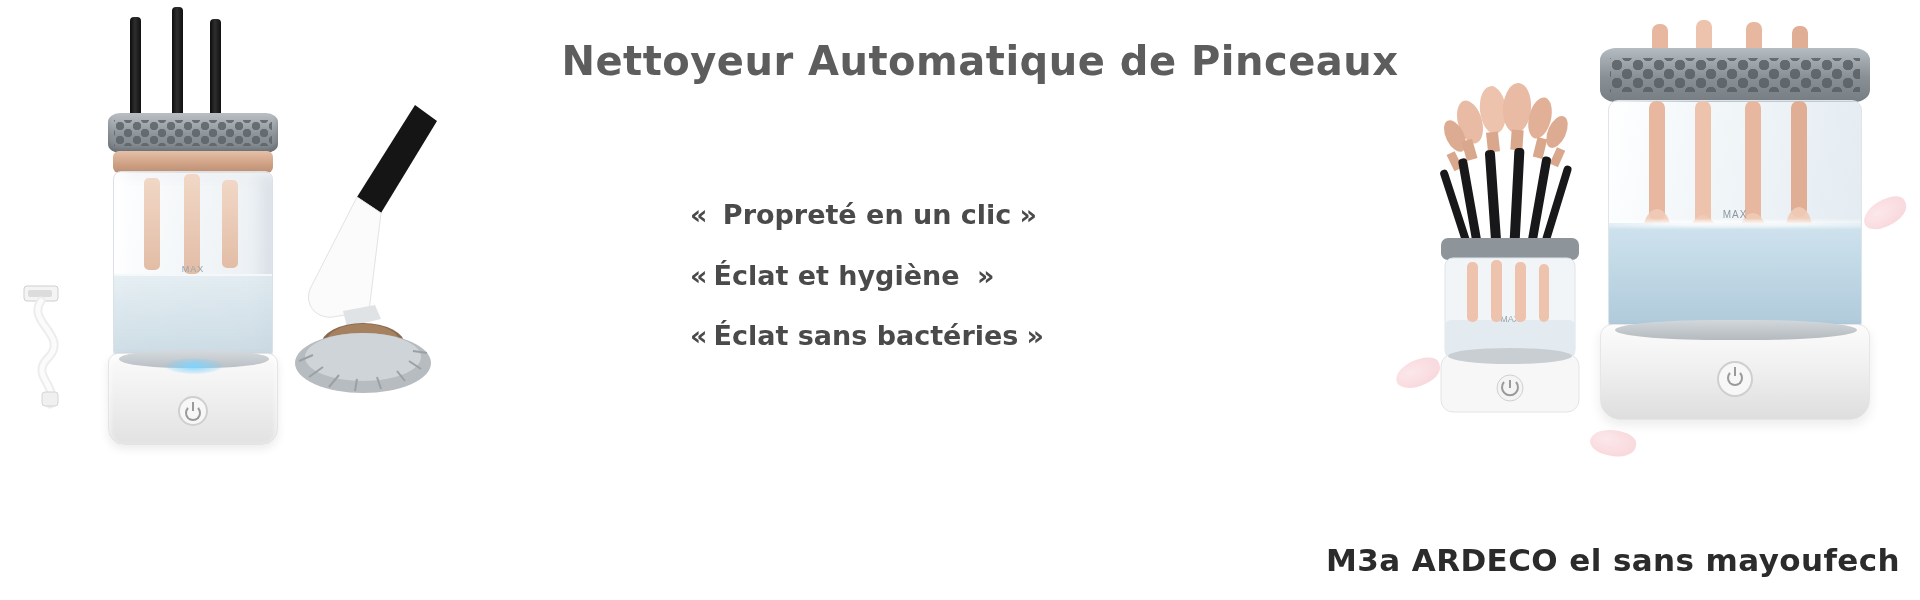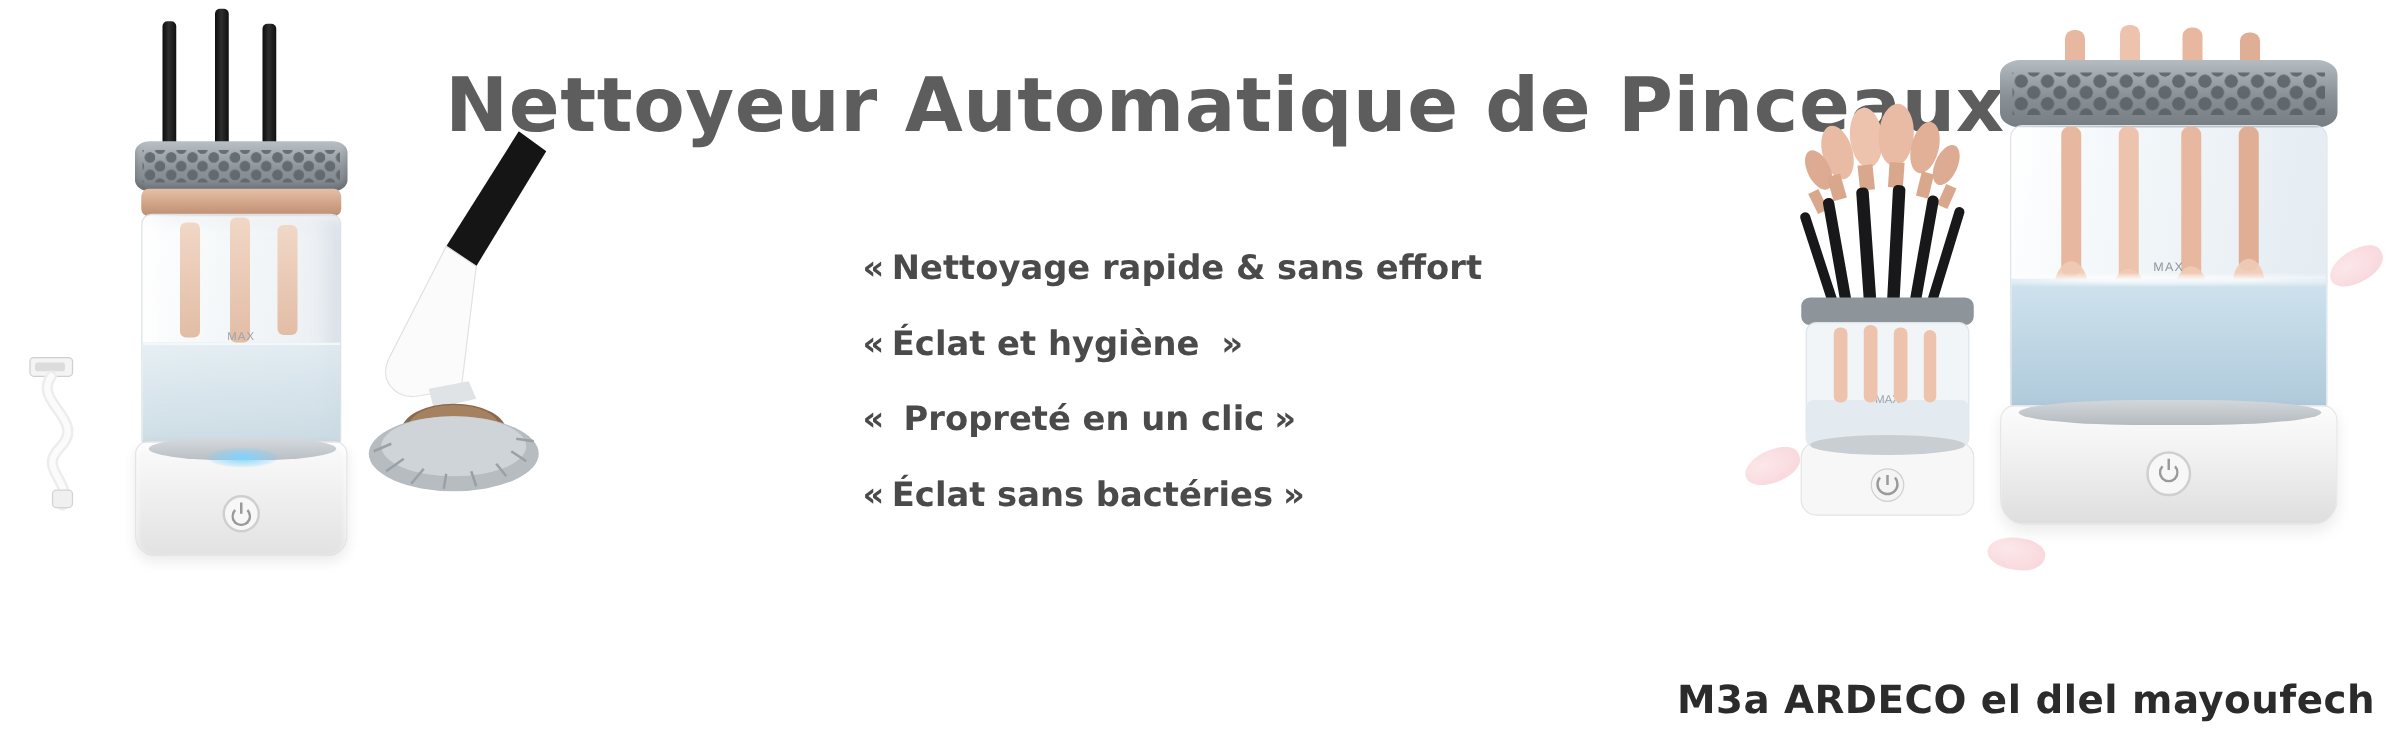--- a/index.html
+++ b/index.html
@@ -24,28 +24,27 @@
     background: #ffffff;
   }
 
   
   .headline {
     position: absolute;
     left: 0;
     top: 38px;
     width: 1920px;
     text-align: center;
-    font-size: 60px;
+    font-size: 40px;
     font-weight: bold;
     letter-spacing: 0.5px;
     color: #5d5d5d;
     font-family: "DejaVu Sans", sans-serif;
     white-space: nowrap;
     padding-left: 40px;
-    margin-top: 12px;
   }
 
   
   .features {
     position: absolute;
     left: 690px;
     top: 200px;
     width: 620px;
   }
   .feature-line {
@@ -387,27 +386,24 @@
         <line x1="136" y1="264" x2="124" y2="256"></line>
         <line x1="142" y1="248" x2="128" y2="246"></line>
       </g>
     </svg>
   </div>
 
   <div class="headline">Nettoyeur Automatique de Pinceaux</div>
 
   <div class="features">
     <div class="feature-line">
-      <span class="guill">«</span><span>Nettoyage rapide &amp; sans effort</span><span class="guill-end"></span>
+      <span class="guill">«</span><span> Propreté en un clic</span><span class="guill-end">»</span>
     </div>
     <div class="feature-line">
       <span class="guill">«</span><span>Éclat et hygiène </span><span class="guill-end">»</span>
-    </div>
-    <div class="feature-line">
-      <span class="guill">«</span><span> Propreté en un clic</span><span class="guill-end">»</span>
     </div>
     <div class="feature-line">
       <span class="guill">«</span><span>Éclat sans bactéries</span><span class="guill-end">»</span>
     </div>
   </div>
 
   <div class="pink-petal" style="left:1395px; top:360px; transform:rotate(-18deg);"></div>
   <div class="pink-petal" style="left:1590px; top:430px; transform:rotate(12deg);"></div>
   <div class="pink-petal" style="left:1862px; top:200px; transform:rotate(-25deg);"></div>
 
@@ -487,15 +483,15 @@
       <div class="water"></div>
       <div class="max">MAX</div>
     </div>
 
     <div class="dr-base">
       <div class="plate"></div>
       <div class="power-btn" style="width:36px;height:36px;bottom:22px;"></div>
     </div>
   </div>
 
-  <div class="tagline">M3a ARDECO el dlel mayoufech</div>
+  <div class="tagline">M3a ARDECO el sans mayoufech</div>
 
 </div>
 
 </body></html>

